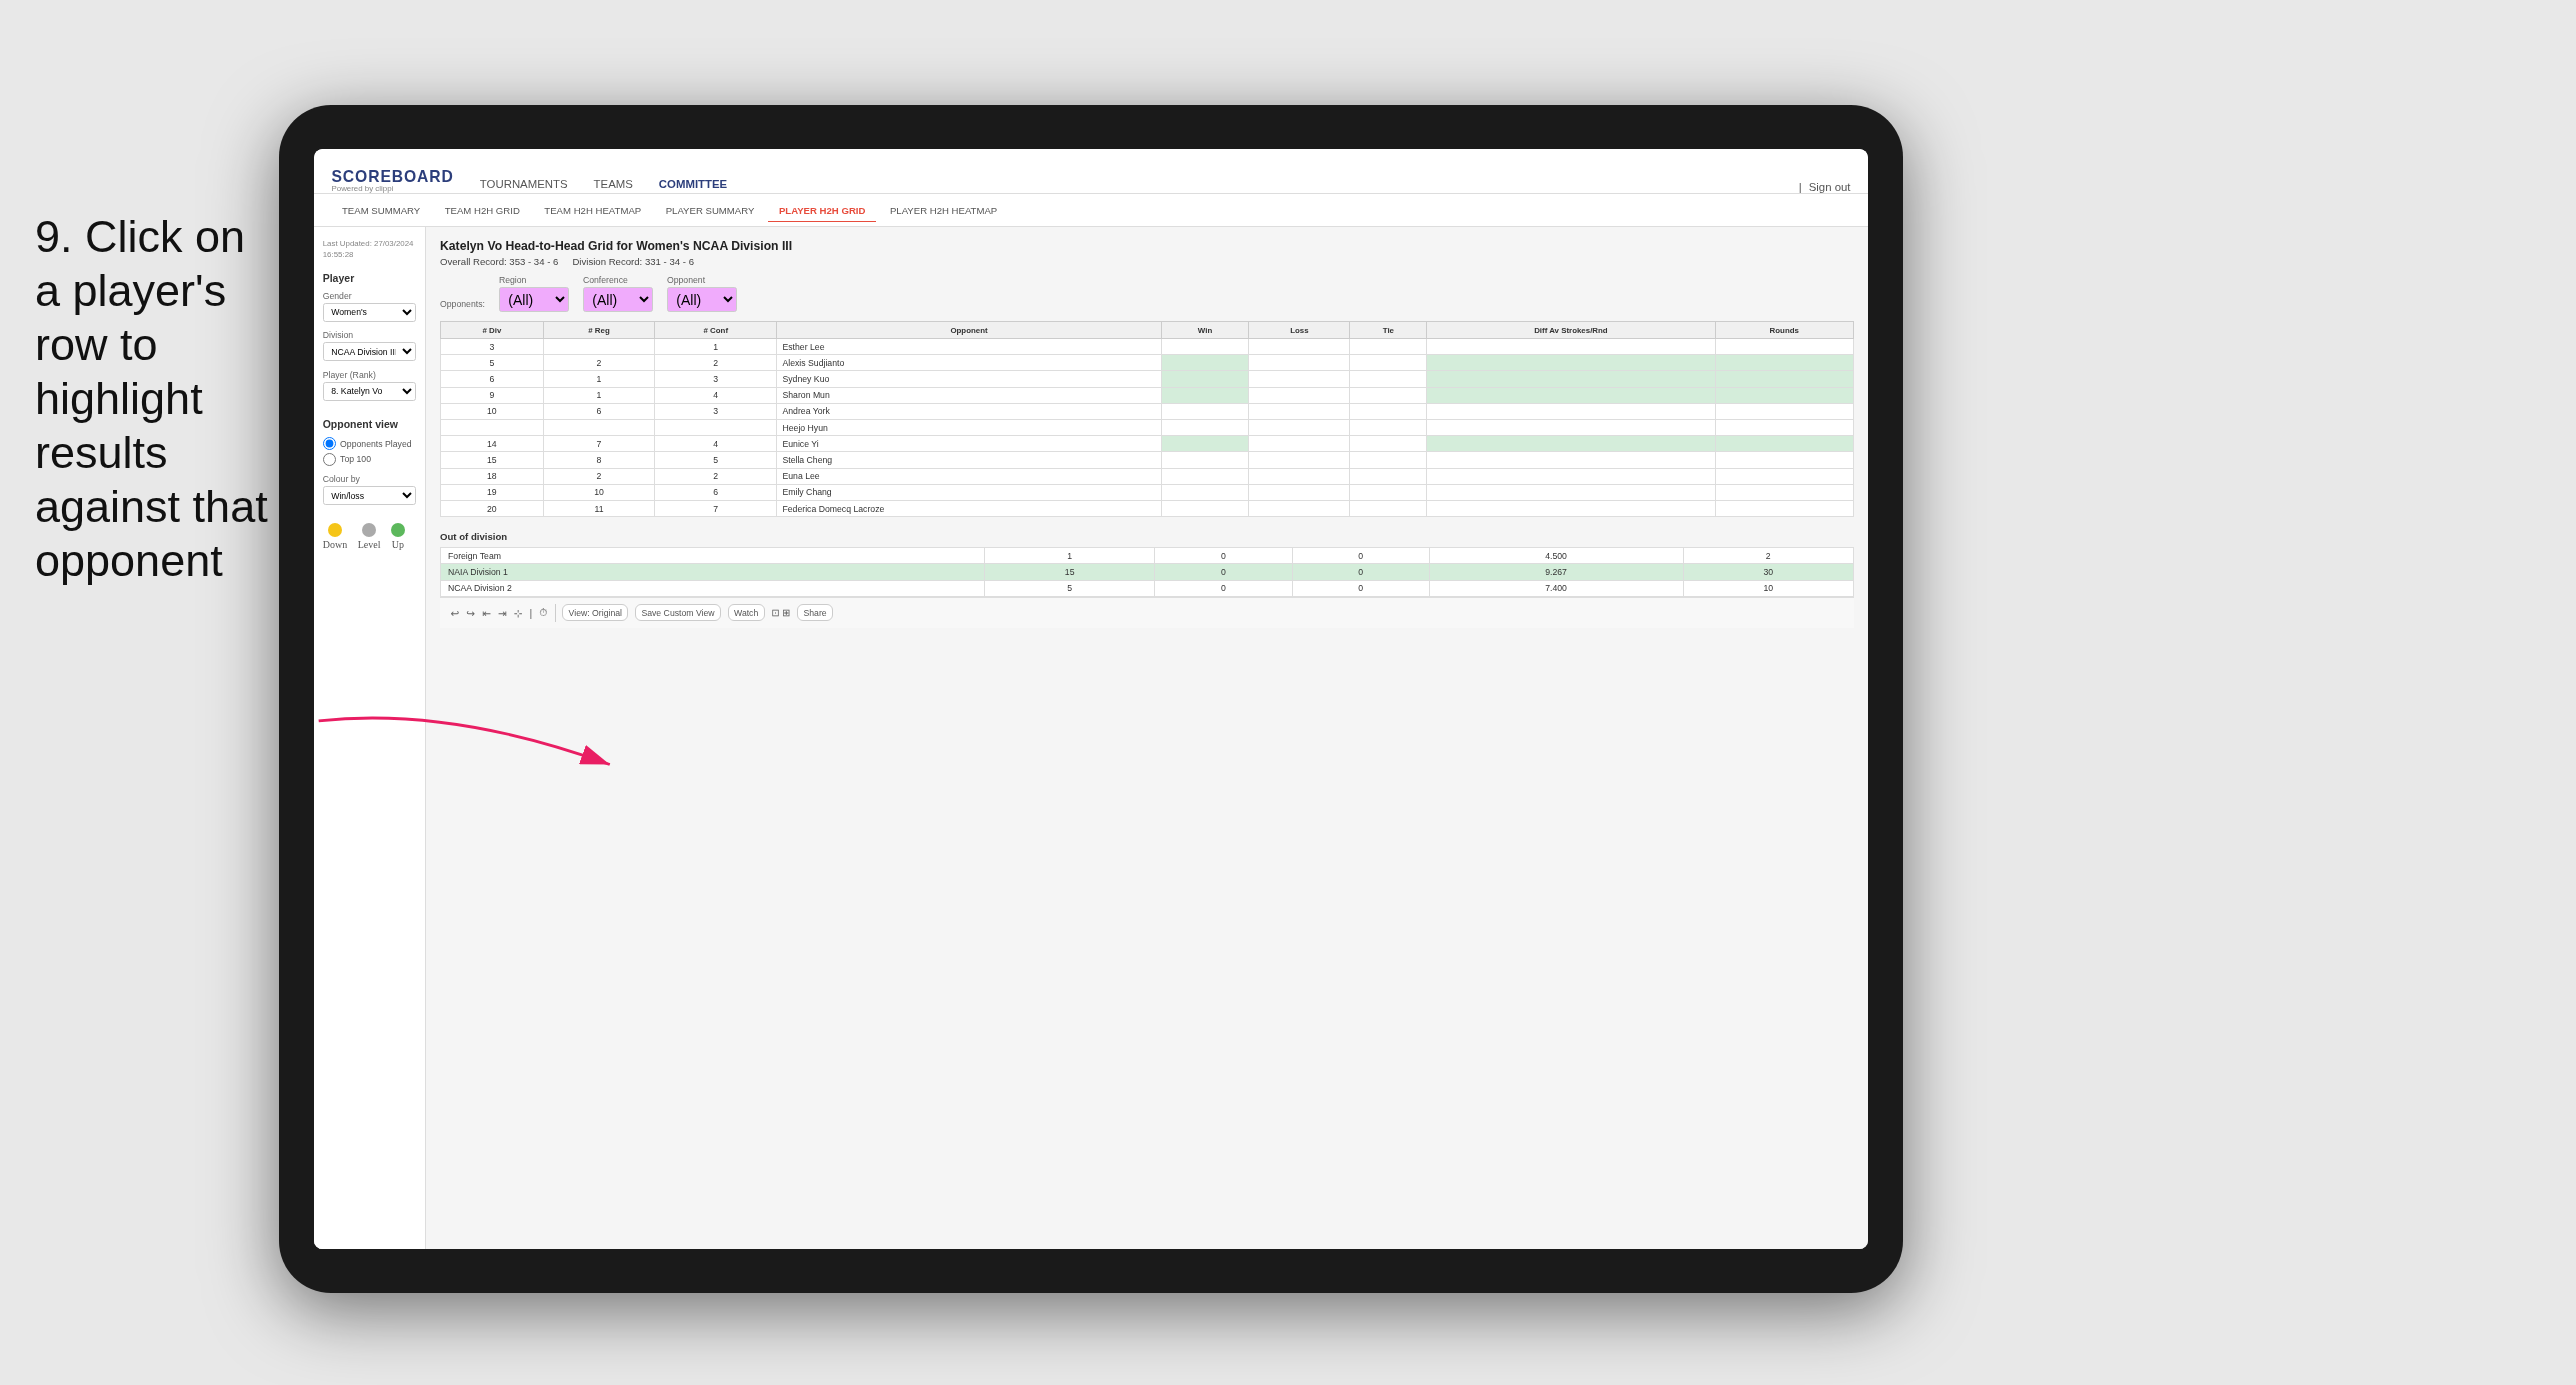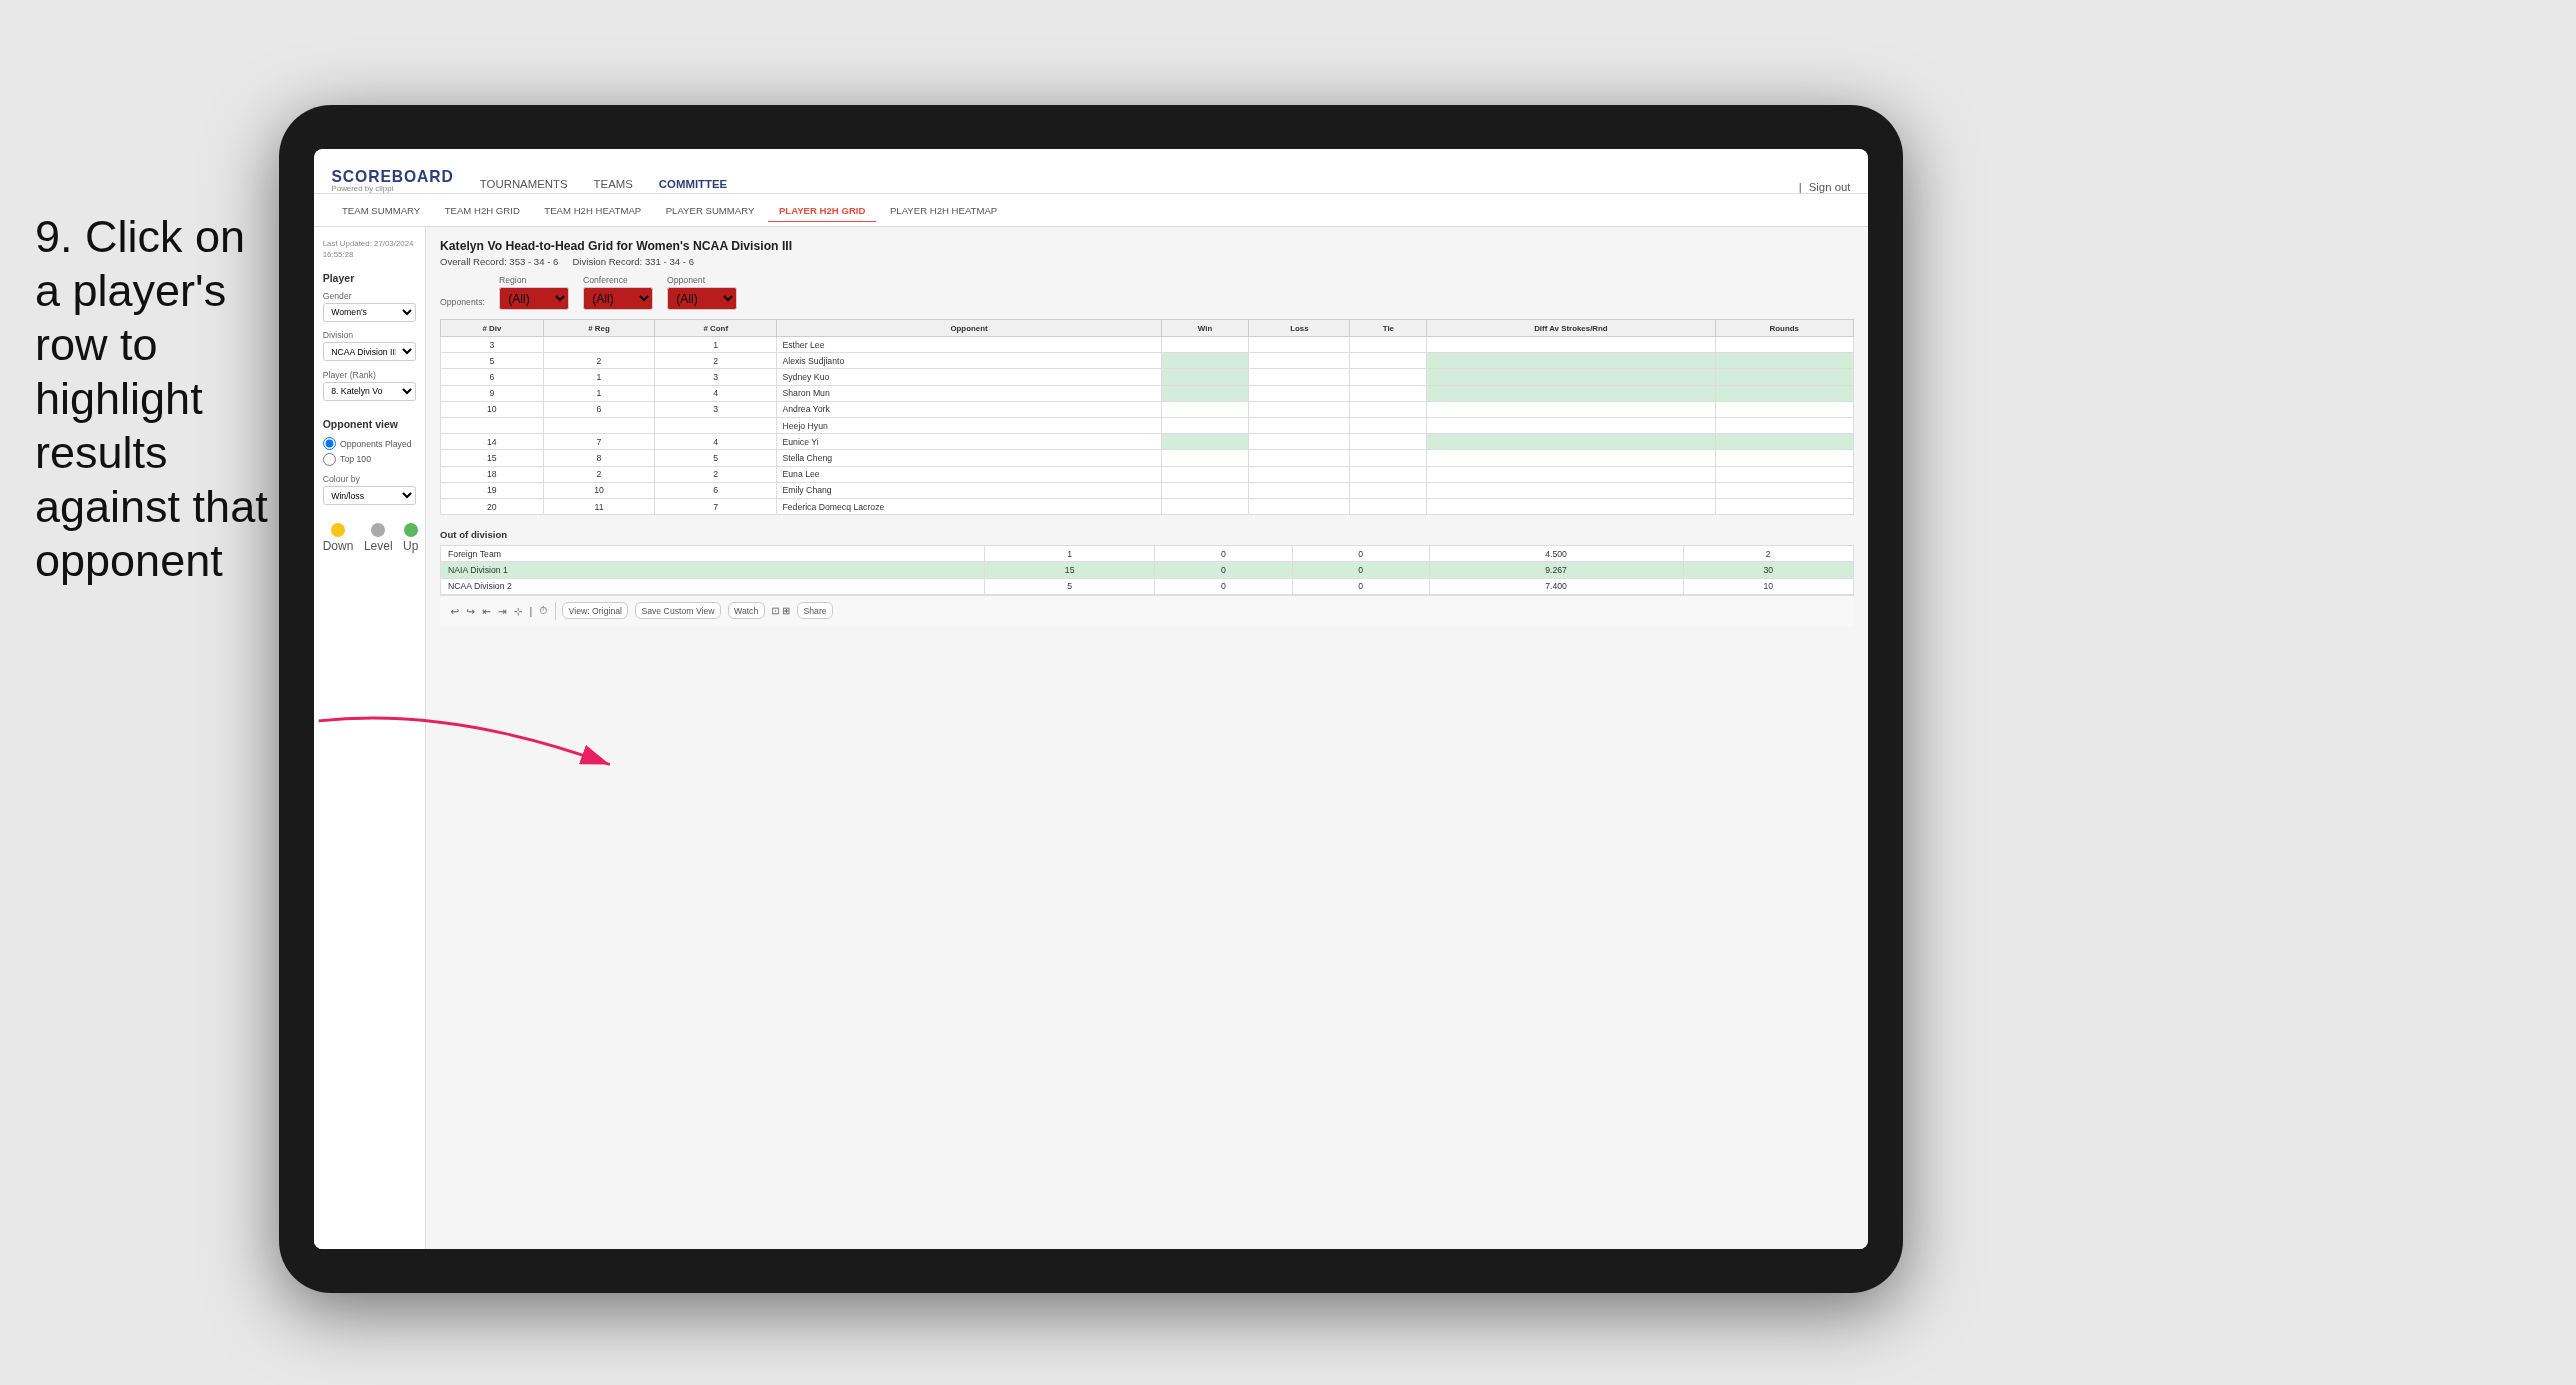--- a/index.html
+++ b/index.html
@@ -210,22 +210,23 @@
       width: 14px;
       height: 14px;
       border-radius: 50%;
     }
 
     .colour-legend-item {
       display: flex;
       flex-direction: column;
       align-items: center;
       gap: 2.6px;
-      font-size: 12px;
+      font-size: 10px;
       color: #555;
+      font-family: Liberation Serif, serif;
     }
 
     
     .main-panel {
       flex: 1;
       padding: 12.2px 14px;
       overflow: auto;
     }
 
     .panel-title {
@@ -256,25 +257,25 @@
       flex-direction: column;
       gap: 1.7px;
     }
 
     .filter-label {
       font-size: 8.7px;
       color: #666;
     }
 
     .filter-select {
-      font-size: 12px;
+      font-size: 14px;
       padding: 2.6px 17.5px 2.6px 4.4px;
       border: 0.9px solid #ccc;
       border-radius: 2.6px;
-      background: #b91c1c;
+      background: #f0abfc;
       min-width: 70px;
     }
 
     
     .data-table {
       width: 100%;
       border-collapse: collapse;
       font-size: 8.7px;
       margin-bottom: 14px;
     }

